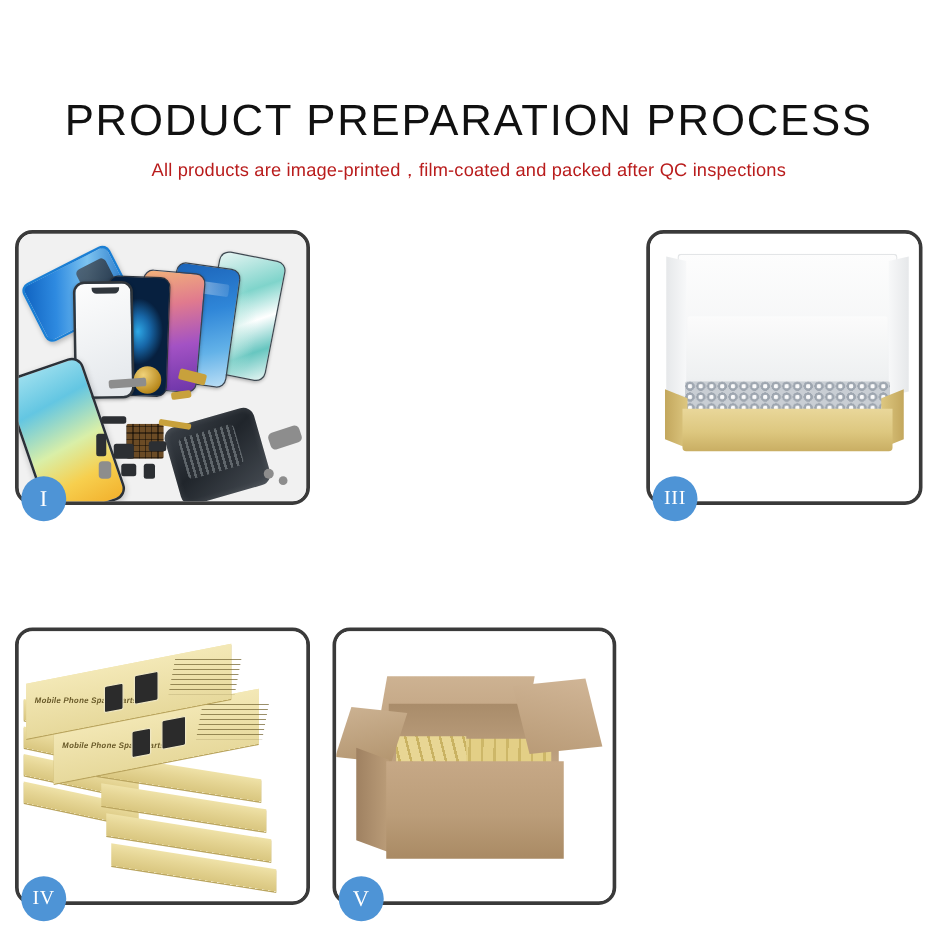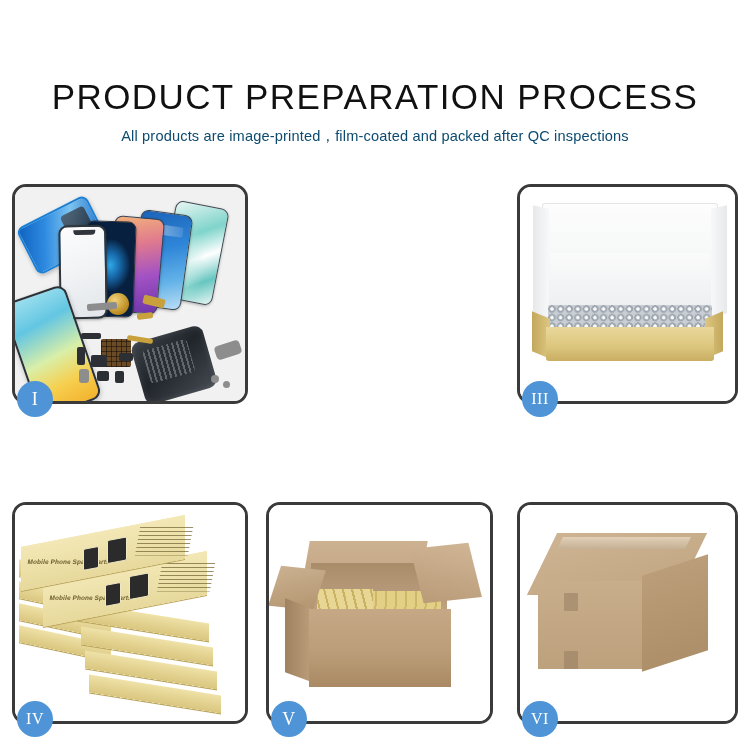--- a/index.html
+++ b/index.html
@@ -39,21 +39,21 @@
     line-height: 1.05;
     white-space: nowrap;
   }
 
   .subtitle {
     margin-top: 11px;
     font-family: "Liberation Sans", sans-serif;
     font-size: 14.6px;
     font-weight: 400;
     letter-spacing: 0.15px;
-    color: #0c4a6e;
+    color: #b91c1c;
     white-space: nowrap;
   }
 
   
   .grid {
     position: absolute;
     left: 0; top: 0;
     width: 750px;
     height: 750px;
   }
@@ -517,28 +517,15 @@
           <div class="cart-goods2"></div>
           <div class="cart-flap-right"></div>
           <div class="cart-flap-left"></div>
           <div class="cart-left"></div>
           <div class="cart-body"></div>
         </div>
       </div>
       <div class="badge">V</div>
     </div>
 
-    <div class="panel p6">
-      <div class="clip">
-        <div class="scene-sealed">
-          <div class="seal-top"></div>
-          <div class="seal-tape"></div>
-          <div class="seal-side"></div>
-          <div class="seal-front"></div>
-          <div class="seal-tab" style="left:44px; top:88px;"></div>
-          <div class="seal-tab" style="left:44px; top:146px;"></div>
-        </div>
-      </div>
-      <div class="badge wide">VI</div>
-    </div>
 
   </div>
 </div>
 
 </body></html>

